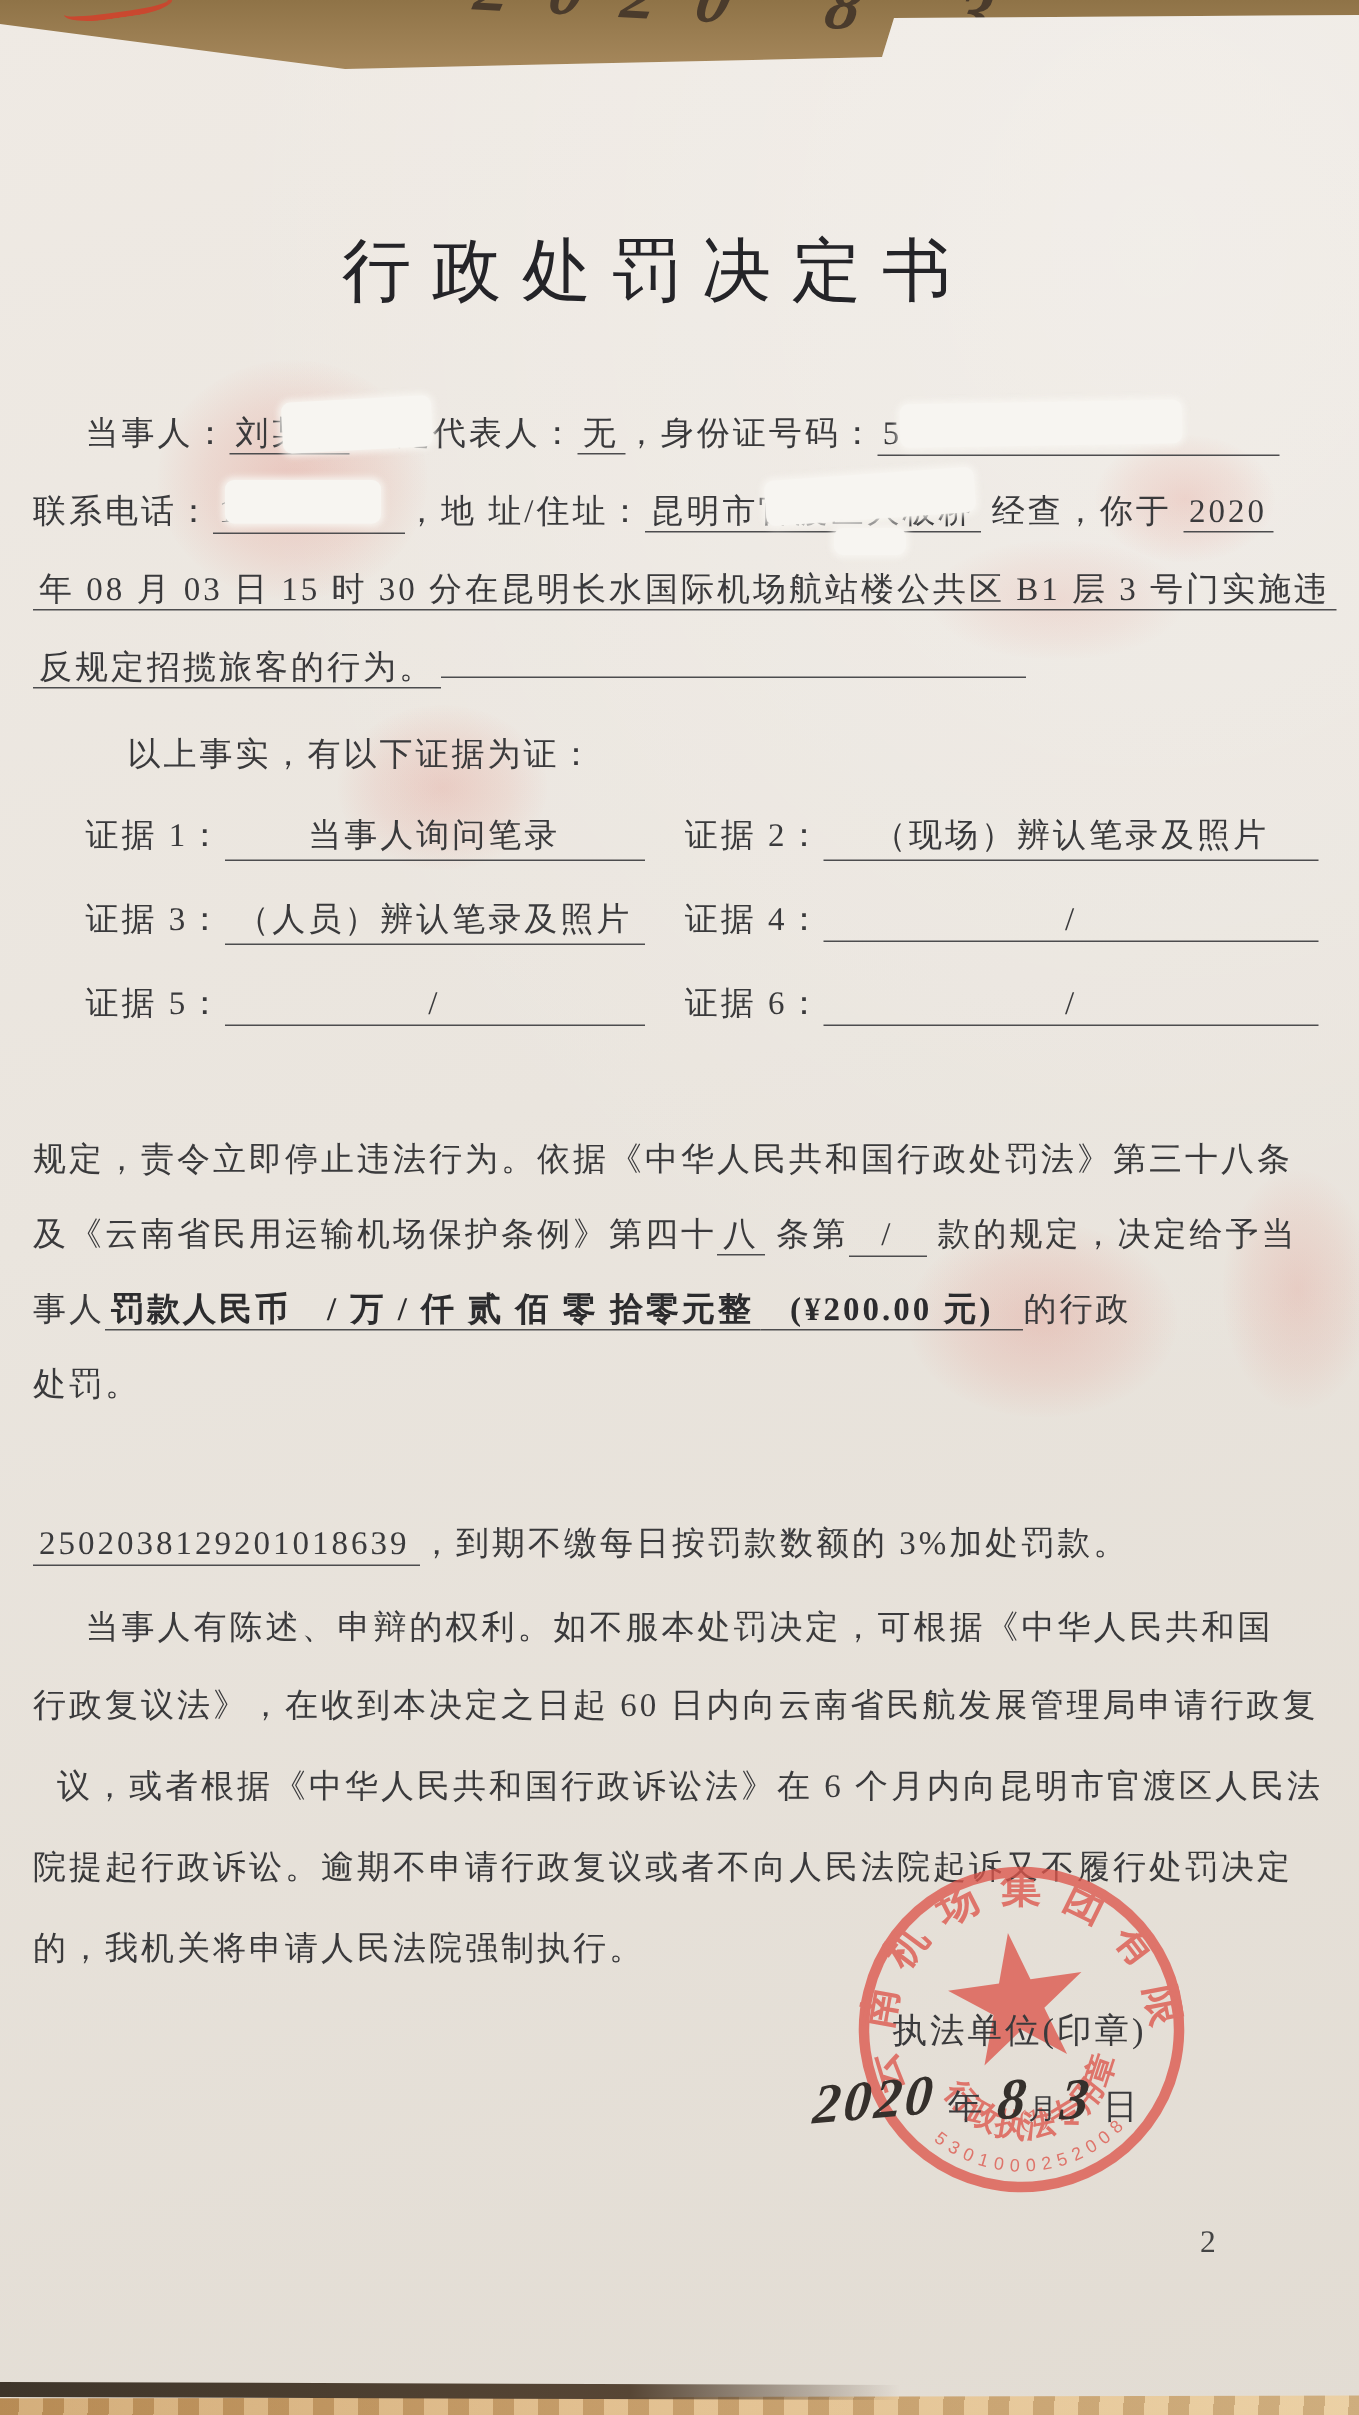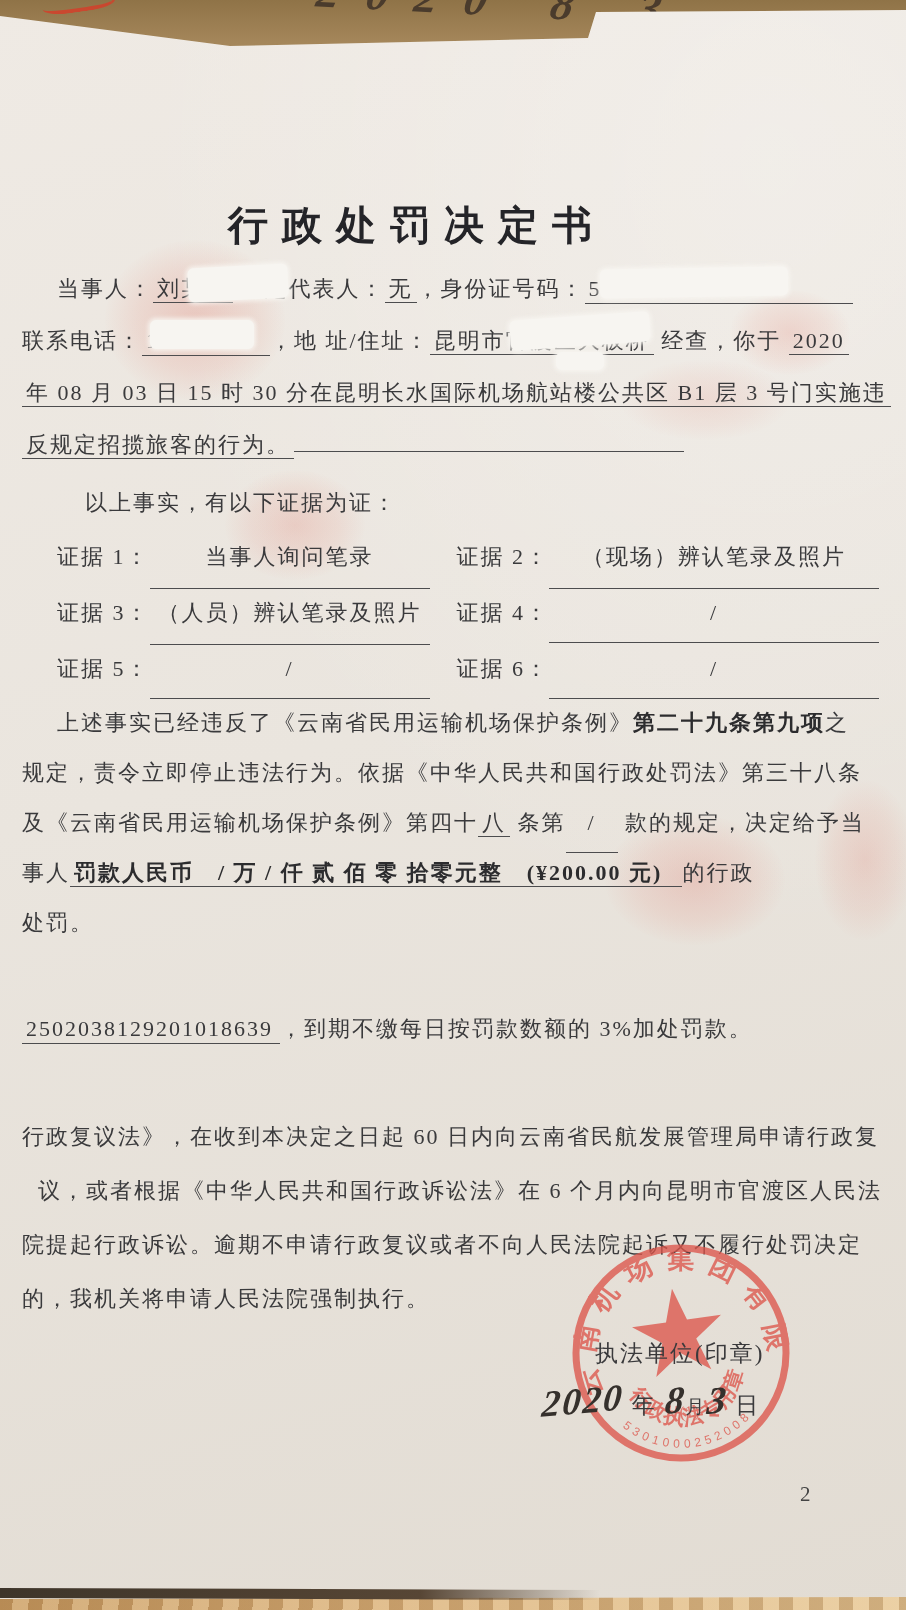--- a/index.html
+++ b/index.html
@@ -42,25 +42,25 @@
     clip-path:polygon(0 16px,230px 46px,588px 38px,596px 12px,906px 10px,906px 1597px,0 1599px);
     background:
       radial-gradient(130% 90% at 85% 10%,rgba(255,255,255,.25) 0%,rgba(255,255,255,0) 55%),
       linear-gradient(165deg,#efeae4 0%,#eae5de 45%,#e2dcd3 100%);
   }
   .fp{position:absolute;border-radius:50%;z-index:1;pointer-events:none;
       background:radial-gradient(ellipse at 50% 50%,rgba(224,122,108,.55) 0%,rgba(228,140,125,.30) 45%,rgba(230,150,135,0) 72%);}
   
   .tline{position:absolute;white-space:nowrap;z-index:2;
          font-size:22px;color:#3a3a3c;letter-spacing:2px;}
-  .title{font-size:40px;font-weight:700;color:#242428;letter-spacing:14px;margin-top:48px;}
+  .title{font-size:46px;font-weight:400;color:#242428;letter-spacing:14px;}
   .docnum{font-size:23px;color:#3c3c40;letter-spacing:2px;}
   .b{font-weight:700;color:#2c2c2e;}
   .u{border-bottom:1.6px solid #4c4c4e;padding:0 4px 1px;}
-  .blank{display:inline-block;text-align:center;border-bottom:1.6px solid #4c4c4e;padding-bottom:16px;}
+  .blank{display:inline-block;text-align:center;border-bottom:1.6px solid #4c4c4e;padding-bottom:1px;}
   .hw{display:inline-block;font-style:italic;font-weight:700;color:#35302c;
       transform:rotate(-5deg) skewX(-10deg);}
   .whiteout{position:absolute;background:#f7f5f1;border-radius:6px;z-index:4;
             box-shadow:0 0 4px 2px rgba(247,245,241,.9);}
   .pagenum{position:absolute;left:800px;top:1482px;font-size:21px;color:#444;z-index:2;}
   .stampbox{position:absolute;left:560px;top:1232px;width:242px;height:242px;z-index:2;
             transform:rotate(-8deg);}
   .sig{z-index:3;}
 </style>
 </head>
@@ -114,38 +114,36 @@
     <span style="display:inline-block;width:12px;"></span>
     <span>证据 4：</span><span class="blank" style="width:330px;">/</span>
   </div>
 
   <div class="tline" style="left:57px;top:654px;">
     <span>证据 5：</span><span class="blank" style="width:280px;">/</span>
     <span style="display:inline-block;width:12px;"></span>
     <span>证据 6：</span><span class="blank" style="width:330px;">/</span>
   </div>
 
-  <div class="tline" style="left:57px;top:708px;">
-    <span>上述事实已经违反了《云南省民用运输机场保护条例》</span><span class="b">第二十九条第九项</span><span>之</span>
-  </div>
   <div class="tline" style="left:22px;top:758px;">规定，责令立即停止违法行为。依据《中华人民共和国行政处罚法》第三十八条</div>
   <div class="tline" style="left:22px;top:808px;">
     <span>及《云南省民用运输机场保护条例》第四十</span><span class="u">八</span>
     <span>条第</span><span class="blank" style="width:52px;">/</span>
     <span>款的规定，决定给予当</span>
   </div>
   <div class="tline" style="left:22px;top:858px;">
     <span>事人</span><span class="u b">罚款人民币　/ 万 / 仟 贰 佰 零 拾零元整</span><span class="u" style="padding:0 20px 1px;"><span class="b">(¥200.00 元)</span></span><span>的行政</span>
   </div>
   <div class="tline" style="left:22px;top:908px;">处罚。</div>
 
   <div class="tline" style="left:22px;top:1014px;">
     <span class="u" style="display:inline-block;min-width:250px;text-align:left;">2502038129201018639</span><span>，到期不缴每日按罚款数额的 3%加处罚款。</span>
   </div>
 
+  <div class="tline" style="left:57px;top:1070px;">当事人有陈述、申辩的权利。如不服本处罚决定，可根据《中华人民共和国</div>
   <div class="tline" style="left:22px;top:1122px;">行政复议法》，在收到本决定之日起 60 日内向云南省民航发展管理局申请行政复</div>
   <div class="tline" style="left:22px;top:1176px;margin-left:16px;">议，或者根据《中华人民共和国行政诉讼法》在 6 个月内向昆明市官渡区人民法</div>
   <div class="tline" style="left:22px;top:1230px;">院提起行政诉讼。逾期不申请行政复议或者不向人民法院起诉又不履行处罚决定</div>
   <div class="tline" style="left:22px;top:1284px;">的，我机关将申请人民法院强制执行。</div>
 
   <div class="stampbox">
     <svg width="242" height="242" viewBox="0 0 242 242">
       <g opacity="0.78">
         <circle cx="121" cy="121" r="105" fill="none" stroke="#dd564c" stroke-width="7"></circle>
         <polygon points="121,56 131.6,88.6 165.9,88.6 138.1,108.8 148.8,141.4 121,121.2 93.2,141.4 103.9,108.8 76.1,88.6 110.4,88.6" fill="#dd564c"></polygon>

